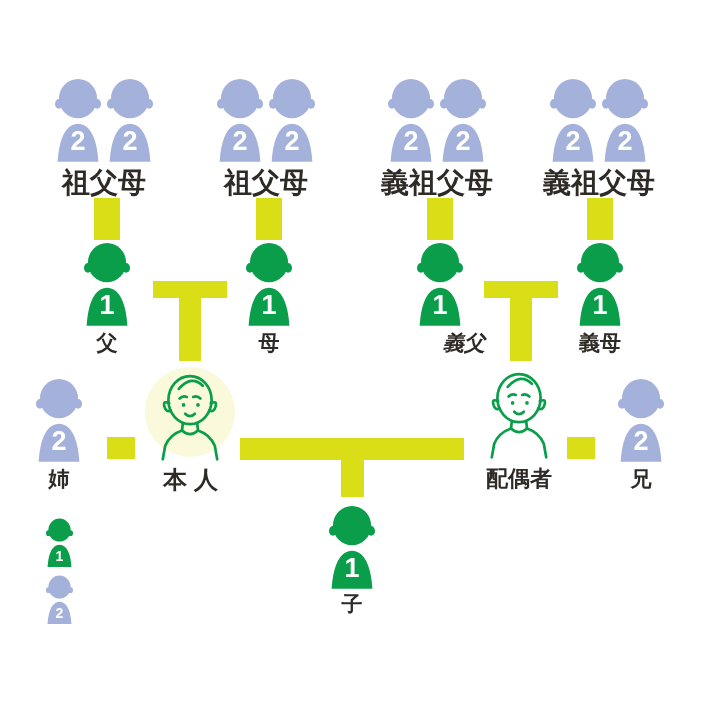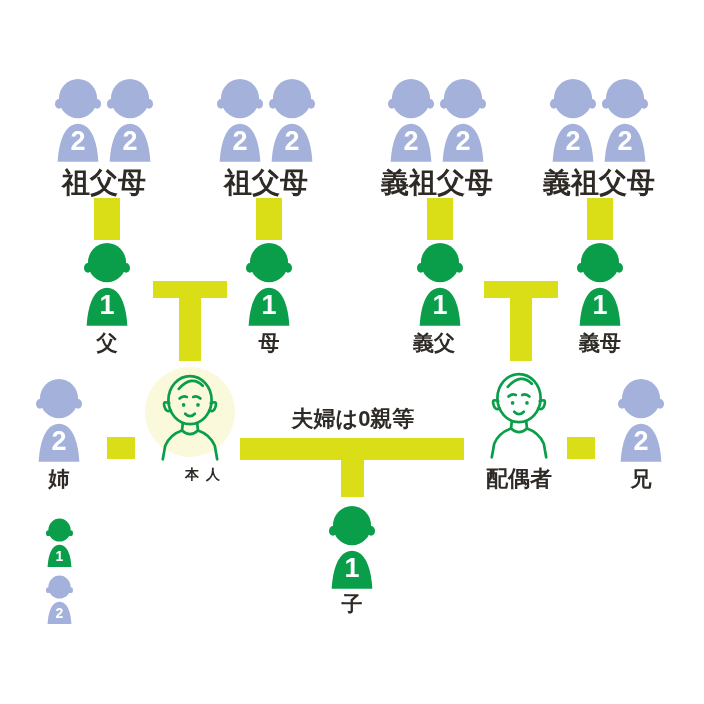--- a/index.html
+++ b/index.html
@@ -25,21 +25,21 @@
   .face svg{display:block;width:100%;height:100%;}
   .halo{
     position:absolute; border-radius:50%; background:var(--self-halo);
   }
   .conn{position:absolute; background:var(--connector);}
   .lbl{
     position:absolute; transform:translateX(-50%); white-space:nowrap;
     font-weight:bold; font-size:28px; line-height:1.2;
   }
   .lbl.mid{font-size:21px;}
-  .lbl.self-lbl{font-size:14px; letter-spacing:7px; margin-left:16px;}
+  .lbl.self-lbl{font-size:24px; letter-spacing:7px; margin-left:4px;}
   .lbl.spouse-lbl{font-size:22px;}
   .note{
     position:absolute; transform:translateX(-50%); white-space:nowrap;
     font-weight:bold; font-size:22px;
   }
   .legend-text{
     position:absolute; font-weight:bold; font-size:27px; letter-spacing:3px;
     white-space:nowrap;
   }
   .defs{position:absolute; width:0; height:0; overflow:hidden;}
@@ -150,21 +150,21 @@
     <span class="pnum">1</span>
   </div>
   <div class="lbl mid" style="left:269px;top:330px;">母</div>
 
   <div class="person green" style="left:417px;top:240px;width:46px;height:86px;">
     <svg viewBox="0 0 70 130">
         <use href="#g-person"></use>
       </svg>
     <span class="pnum">1</span>
   </div>
-  <div class="lbl mid" style="left:434px;top:330px;">義父</div>
+  <div class="lbl mid" style="left:464px;top:330px;font-style:italic;">義父</div>
 
   <div class="person green" style="left:577px;top:240px;width:46px;height:86px;">
     <svg viewBox="0 0 70 130">
         <use href="#g-person"></use>
       </svg>
     <span class="pnum">1</span>
   </div>
   <div class="lbl mid" style="left:600px;top:330px;">義母</div>
 
   <div class="conn" style="left:153px;top:281px;width:74px;height:17px;"></div>
@@ -183,21 +183,20 @@
   <div class="conn" style="left:107px;top:437px;width:28px;height:22px;"></div>
 
   <div class="halo" style="left:145px;top:367px;width:90px;height:90px;"></div>
   <div class="face" style="left:150px;top:368px;width:80px;height:93px;">
     <svg viewBox="0 0 100 116">
         <use href="#g-face"></use>
       </svg>
   </div>
   <div class="lbl self-lbl" style="left:190px;top:466px;">本人</div>
 
-  <div class="note" style="left:353px;top:404px;">夫婦は0親等</div>
   <div class="conn" style="left:240px;top:438px;width:224px;height:22px;"></div>
 
   <div class="face" style="left:479px;top:366px;width:80px;height:93px;">
     <svg viewBox="0 0 100 116">
         <use href="#g-face"></use>
       </svg>
   </div>
   <div class="lbl spouse-lbl" style="left:519px;top:466px;font-family:Liberation Serif, serif;">配偶者</div>
 
   <div class="conn" style="left:567px;top:437px;width:28px;height:22px;"></div>

